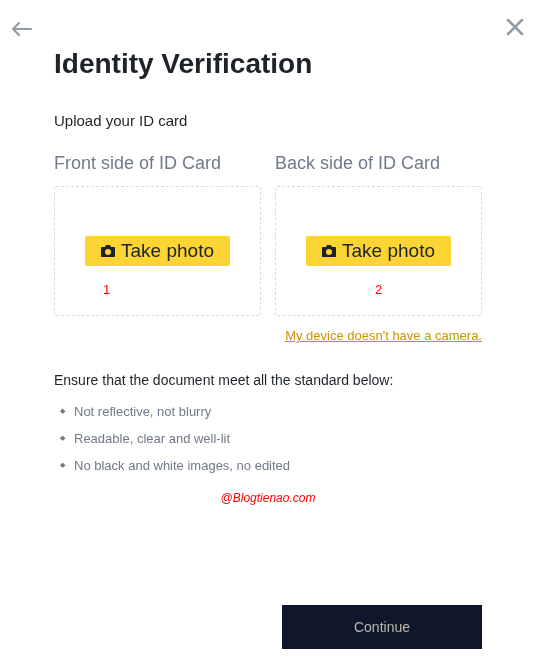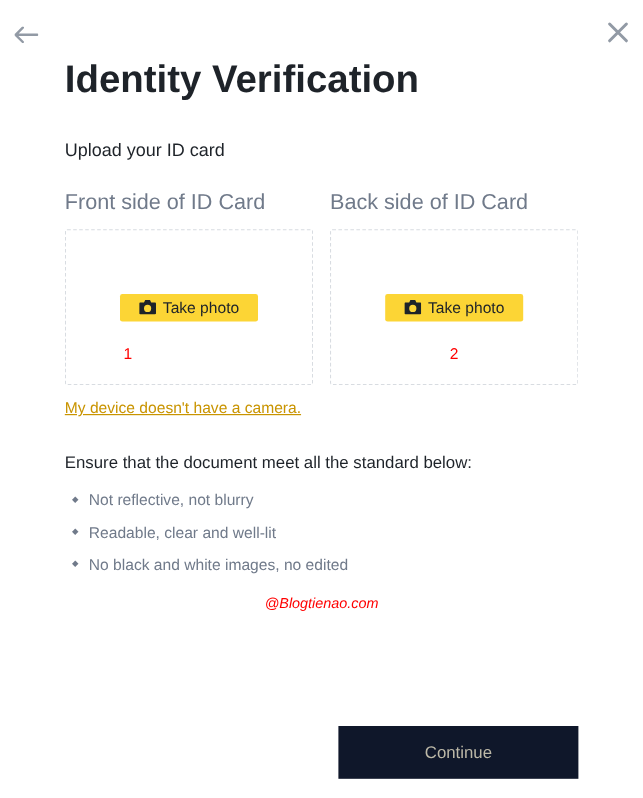--- a/index.html
+++ b/index.html
@@ -22,21 +22,21 @@
       position: absolute;
       top: 18px;
       right: 12px;
       cursor: pointer;
       color: #929AA5;
     }
     .container {
       padding: 48px 54px 0 54px;
     }
     .title {
-      font-size: 32px;
+      font-size: 28px;
       font-weight: 600;
       color: #1e2329;
       margin-bottom: 32px;
     }
     .subtitle {
       font-size: 15px;
       font-weight: 500;
       color: #1e2329;
       margin-bottom: 24px;
     }
@@ -60,37 +60,38 @@
       display: flex;
       flex-direction: column;
       align-items: center;
       justify-content: center;
       position: relative;
     }
     .take-photo-btn {
       background: #FCD535;
       border: none;
       padding: 4px 16px;
-      font-size: 13px;
+      font-size: 19px;
       font-weight: 500;
       color: #1e2329;
       display: flex;
       align-items: center;
       gap: 6px;
       cursor: pointer;
       border-radius: 2px;
     }
     .take-photo-btn svg { display: block; }
     .annot-num {
       position: absolute;
       bottom: 18px;
       font-size: 13px;
       color: #ff0000;
     }
     .no-camera {
+      text-align: right;
       margin-top: 8px;
       margin-bottom: 28px;
     }
     .no-camera a {
       color: #C99400;
       font-size: 13px;
       text-decoration: underline;
       cursor: pointer;
     }
     .ensure-title {

